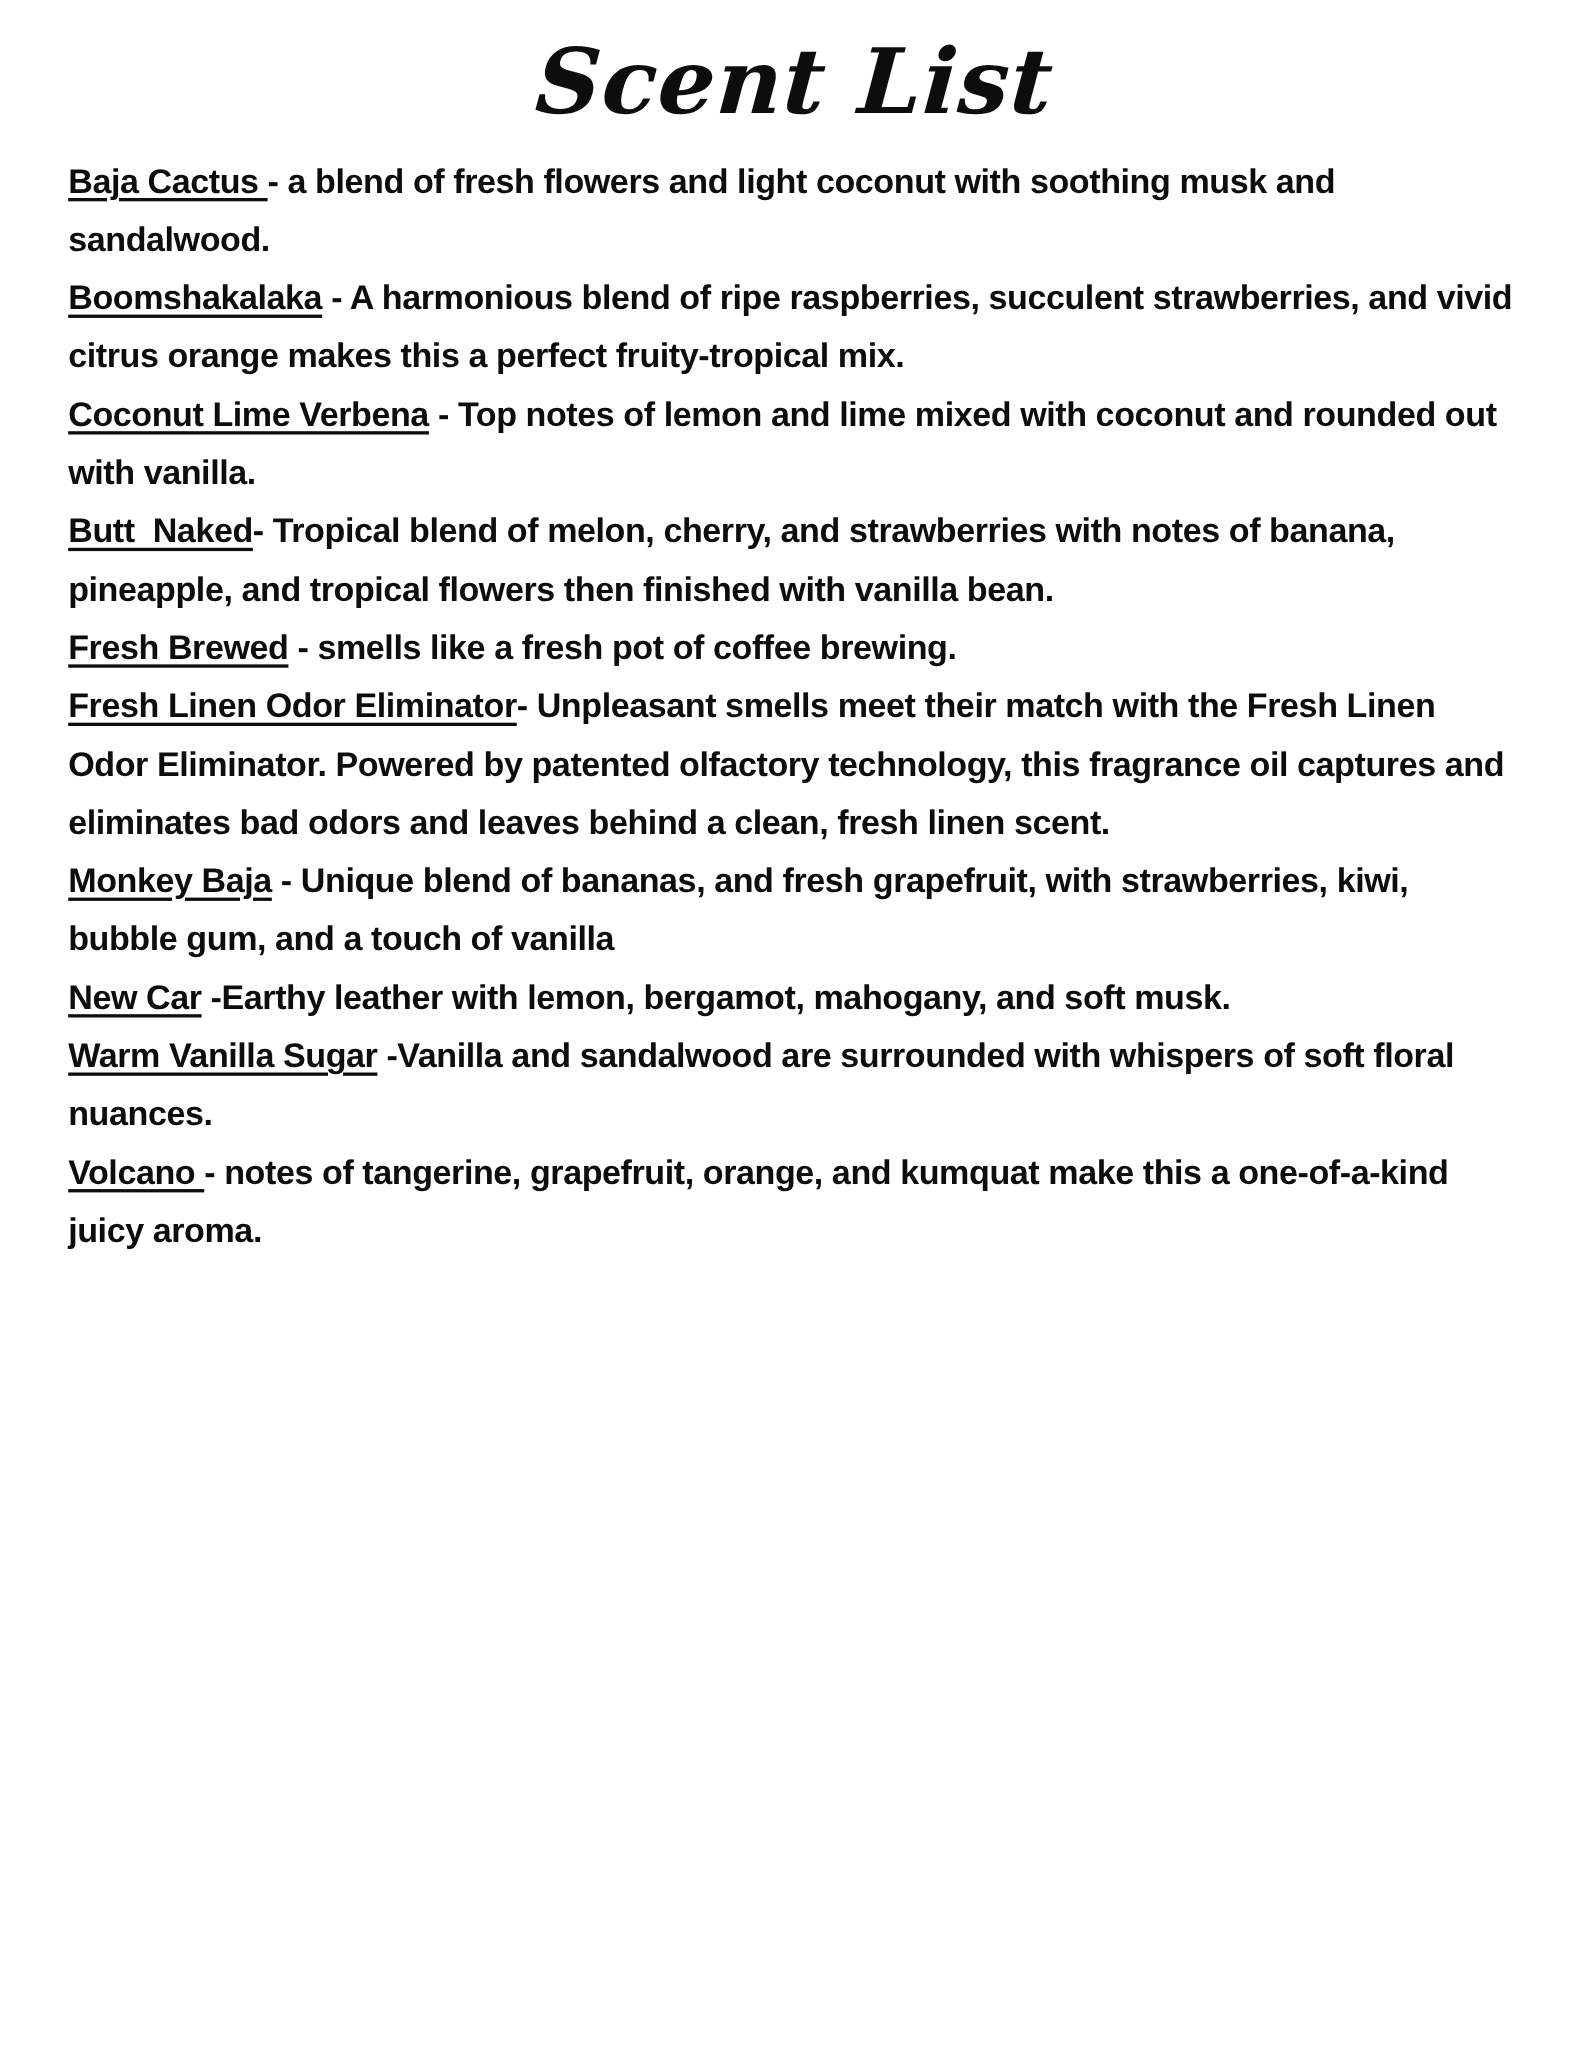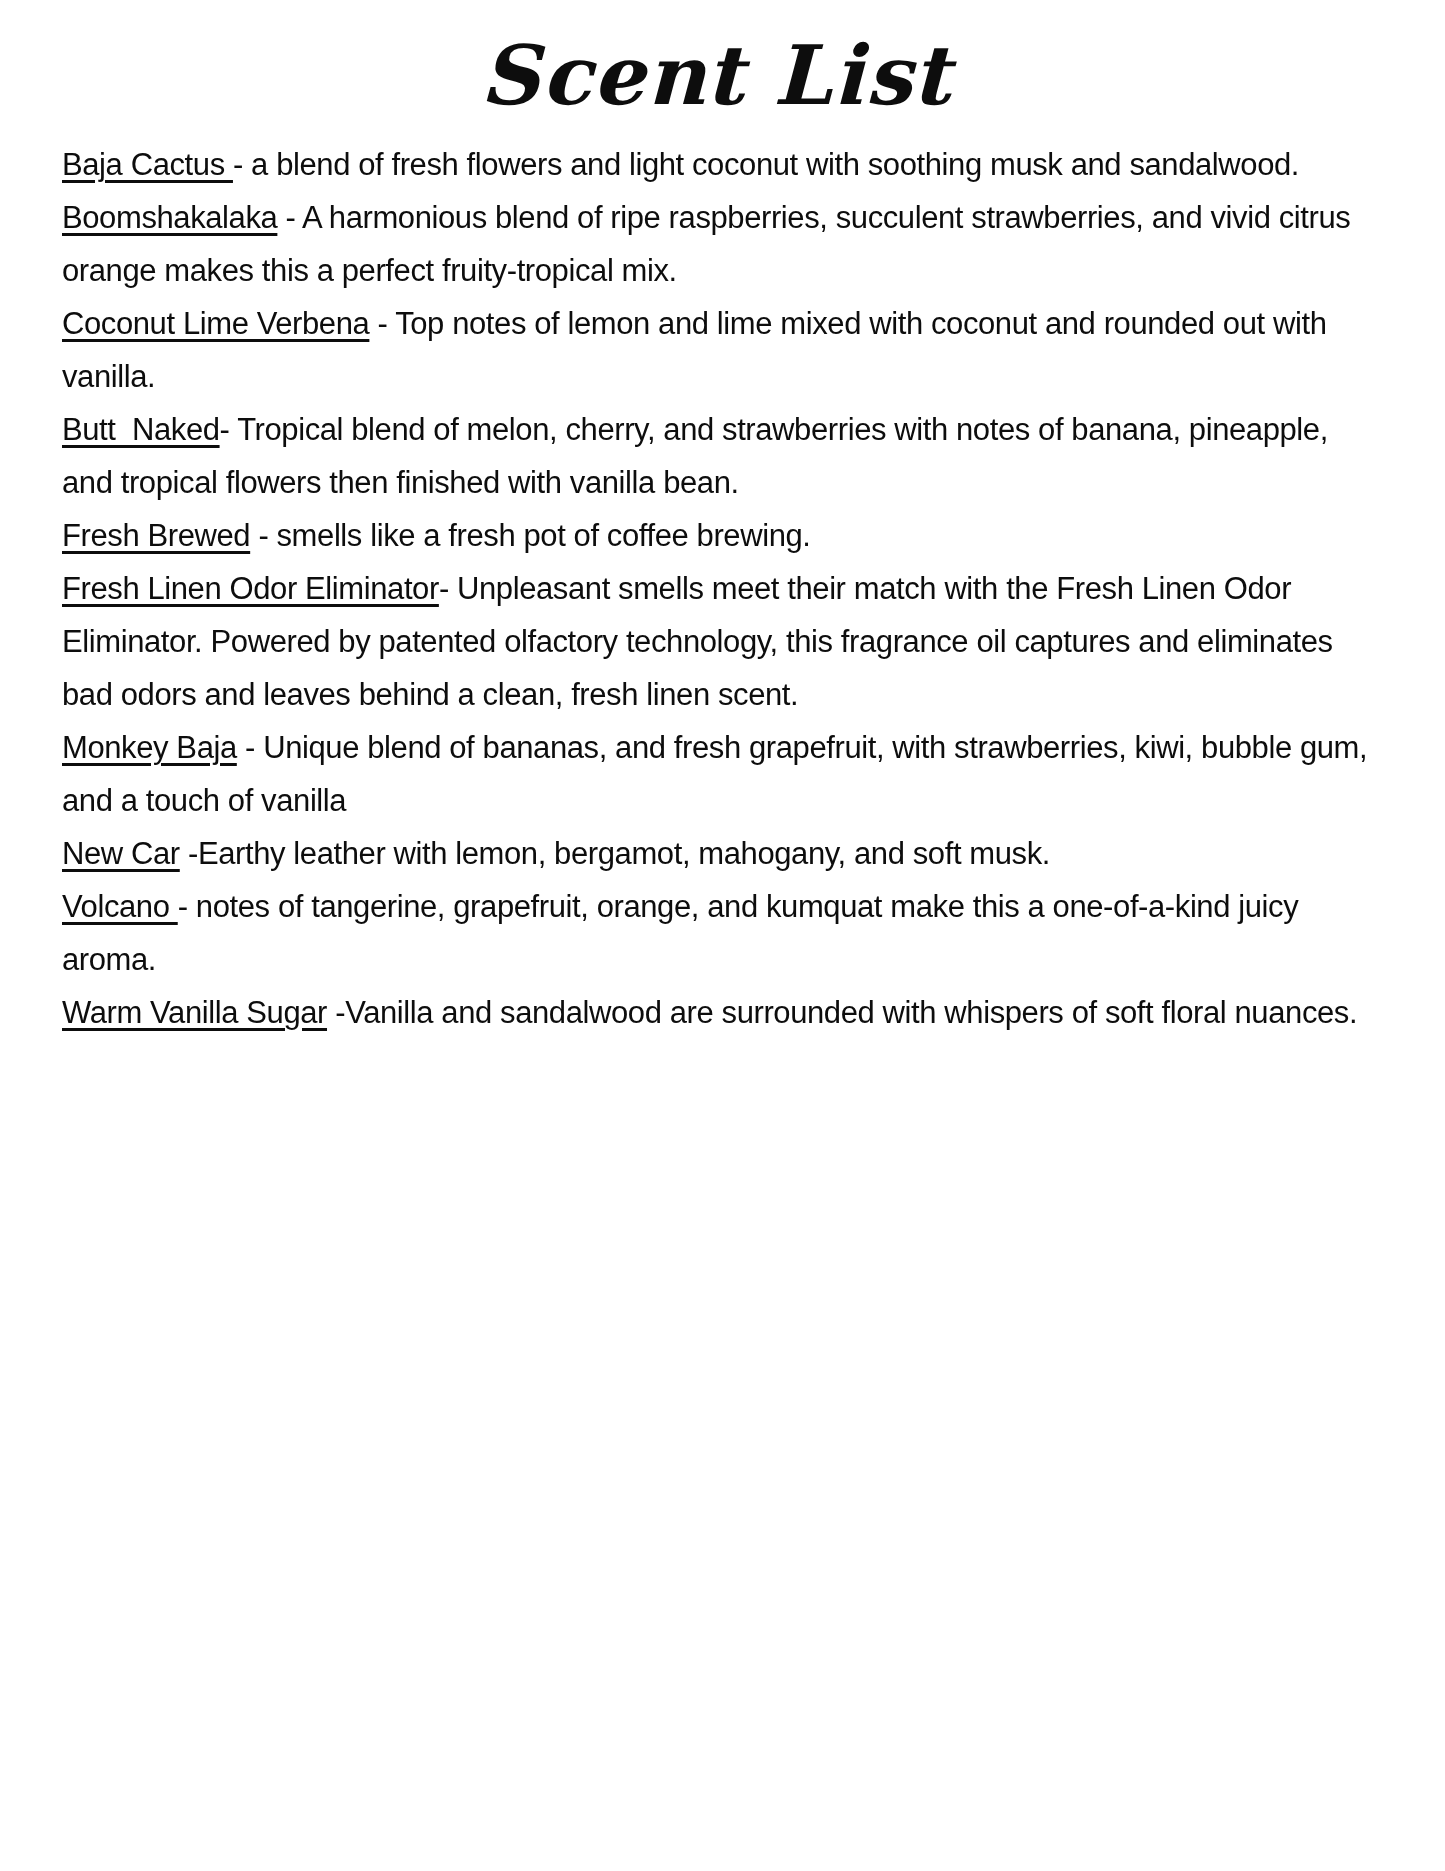--- a/index.html
+++ b/index.html
@@ -28,21 +28,21 @@
     font-style: italic;
     font-weight: 600;
     font-size: 82px;
     line-height: 1.2;
     letter-spacing: 1px;
     transform: skewX(-4deg);
     color: #0d0d0d;
   }
   .scent-list {
     margin: 0 62px;
-    font-weight: 400;
+    font-weight: 700;
     font-size: 31px;
     line-height: 53px;
     letter-spacing: -0.4px;
   }
   .scent-entry {
     margin: 0;
     white-space: pre-wrap;
   }
   .scent-name {
     text-decoration: underline;
@@ -69,18 +69,18 @@
 
     <p class="scent-entry"><span class="scent-name">Fresh Brewed</span><span class="scent-desc"> - smells like a fresh pot of coffee brewing.</span></p>
 
     <p class="scent-entry"><span class="scent-name">Fresh Linen Odor Eliminator</span><span class="scent-desc">- Unpleasant smells meet their match with the Fresh Linen Odor Eliminator. Powered by patented olfactory technology, this fragrance oil captures and eliminates bad odors and leaves behind a clean, fresh linen scent.</span></p>
 
 
     <p class="scent-entry"><span class="scent-name">Monkey Baja</span><span class="scent-desc"> - Unique blend of bananas, and fresh grapefruit, with strawberries, kiwi, bubble gum, and a touch of vanilla</span></p>
 
     <p class="scent-entry"><span class="scent-name">New Car</span><span class="scent-desc"> -Earthy leather with lemon, bergamot, mahogany, and soft musk.</span></p>
 
+    <p class="scent-entry"><span class="scent-name">Warm Vanilla Sugar</span><span class="scent-desc"> -Vanilla and sandalwood are surrounded with whispers of soft floral nuances.</span></p>
+
     <p class="scent-entry"><span class="scent-name">Volcano </span><span class="scent-desc">- notes of tangerine, grapefruit, orange, and kumquat make this a one-of-a-kind juicy aroma.</span></p>
-
-    <p class="scent-entry"><span class="scent-name">Warm Vanilla Sugar</span><span class="scent-desc"> -Vanilla and sandalwood are surrounded with whispers of soft floral nuances.</span></p>
 
   </div>
 </div>
 
 </body></html>

